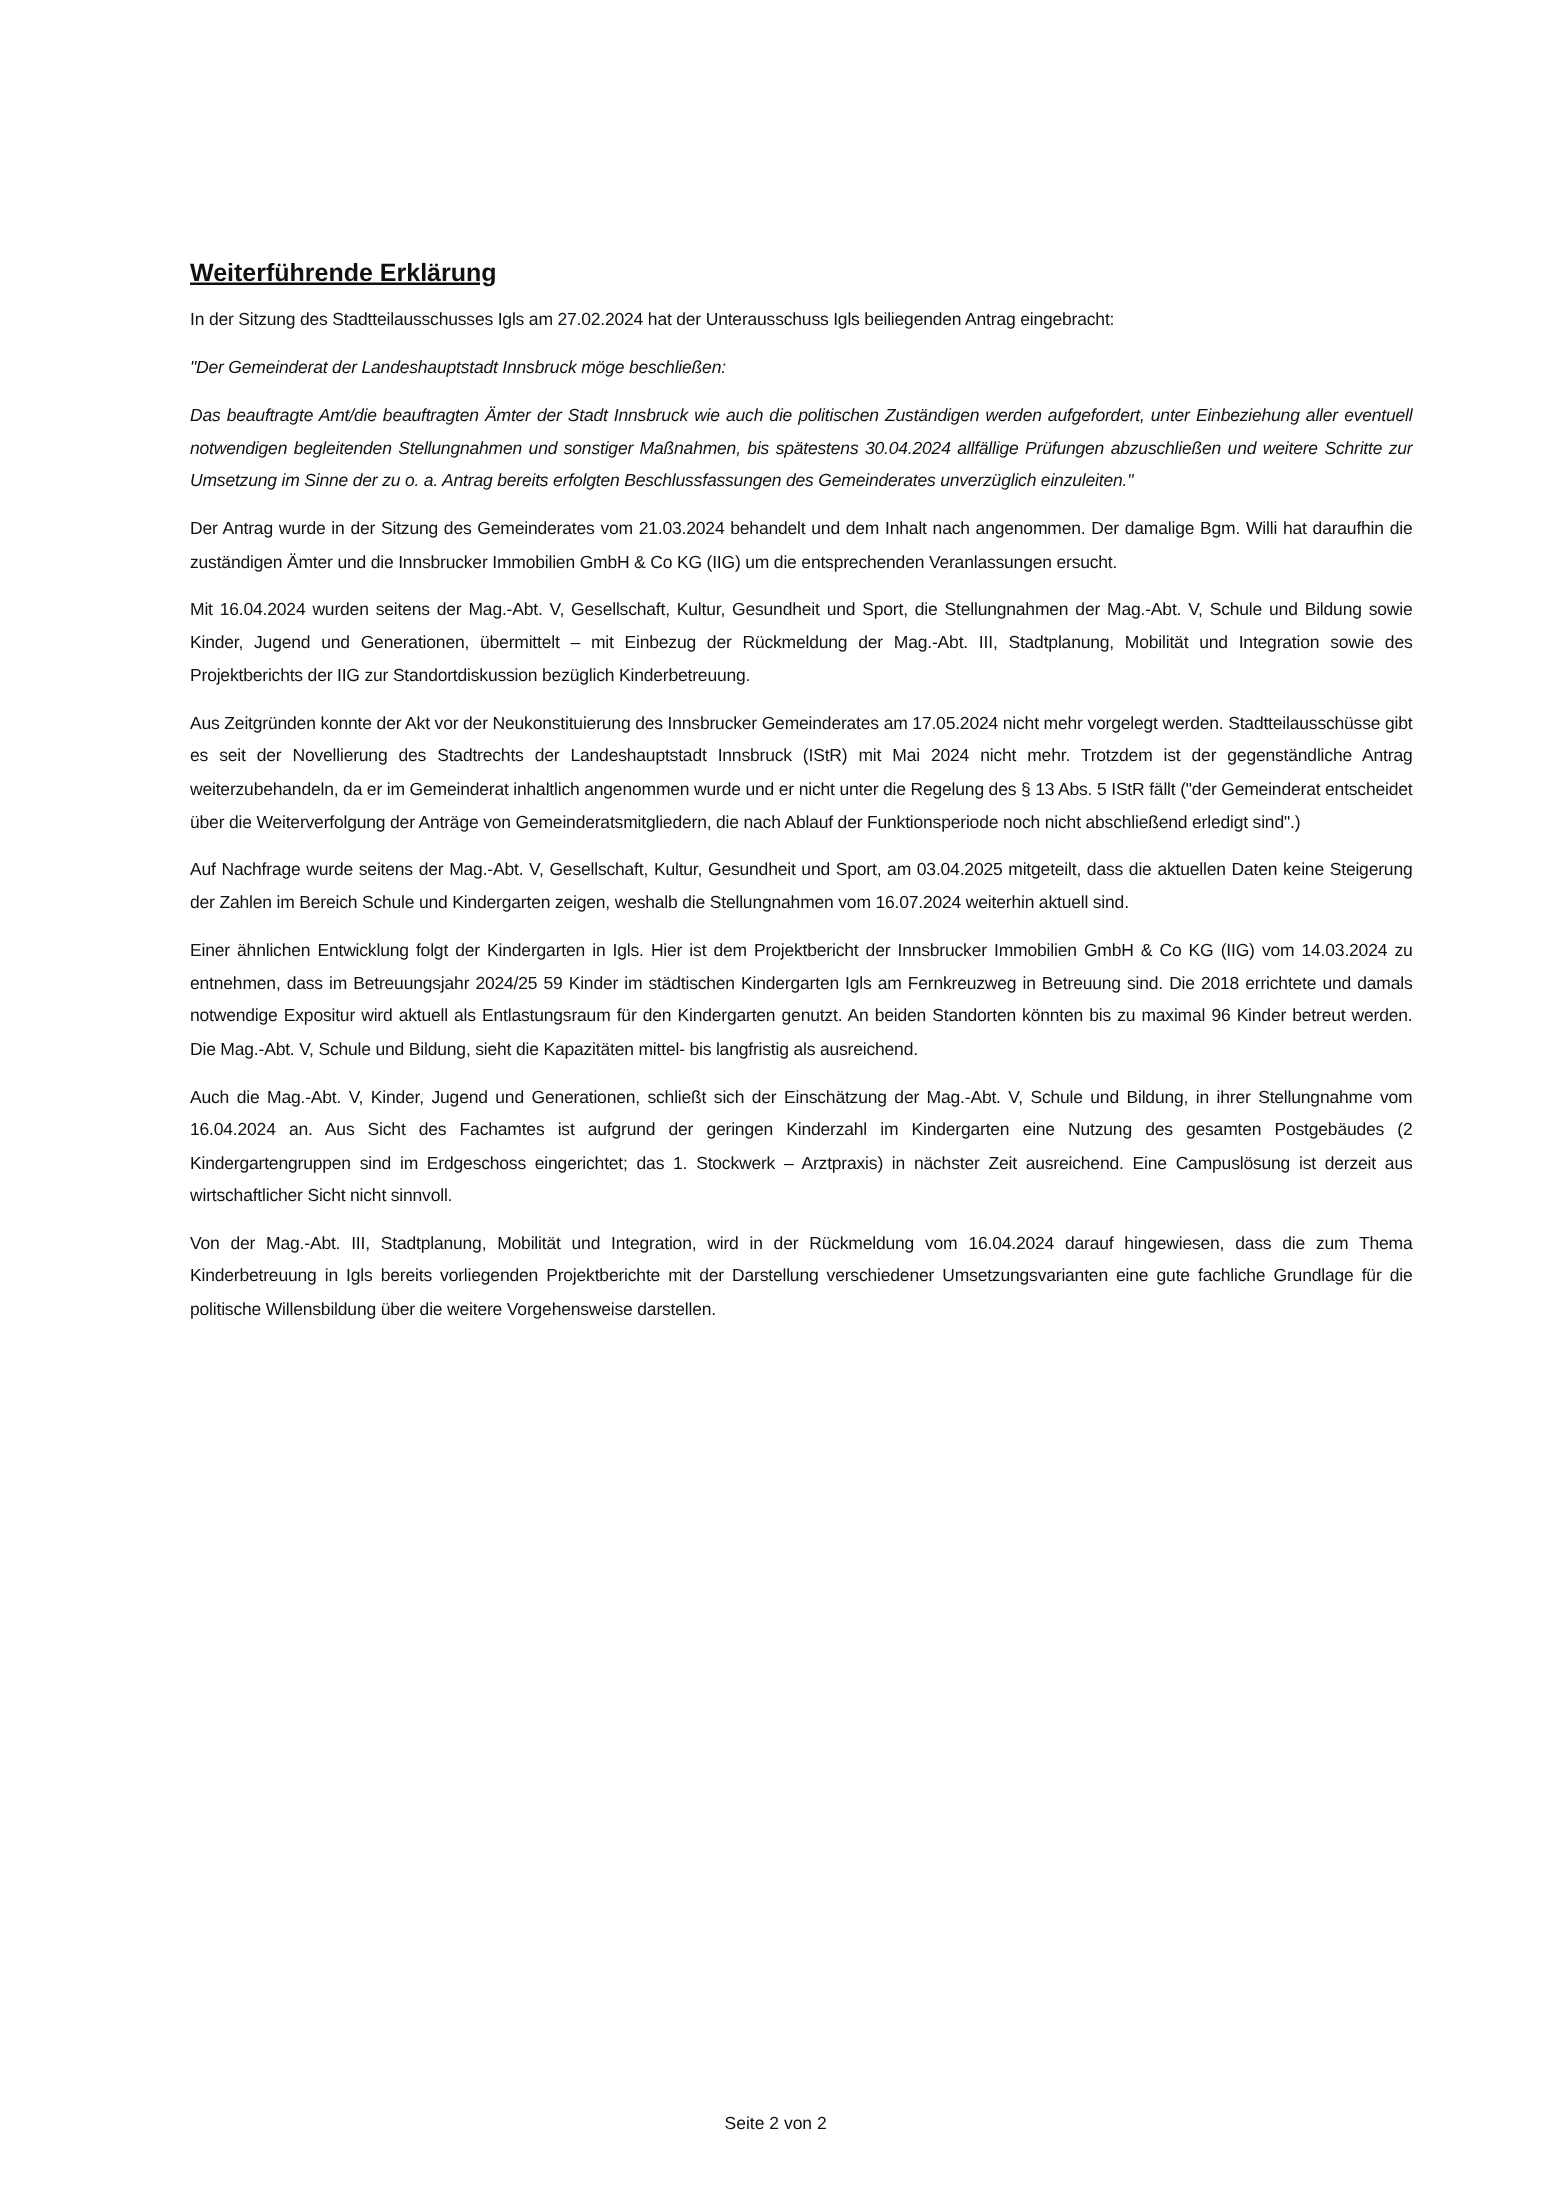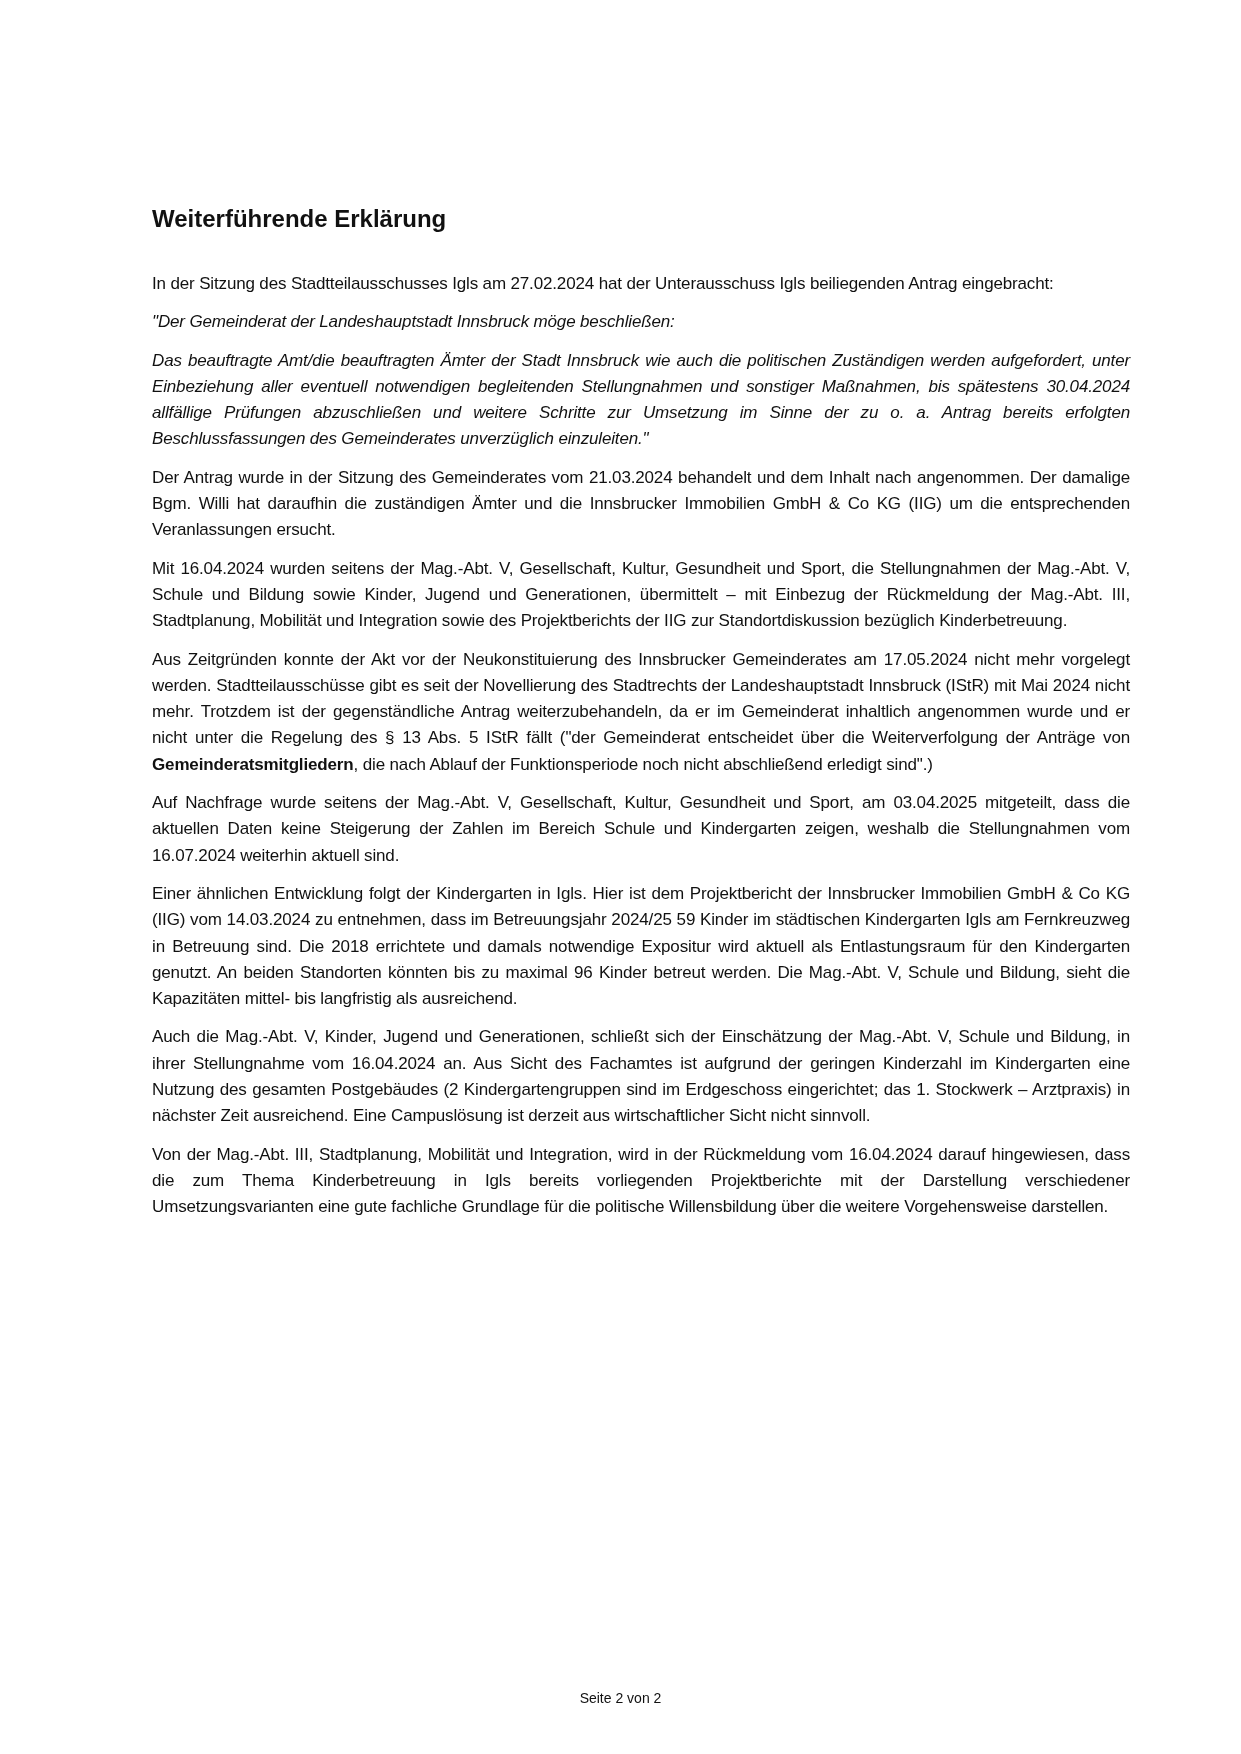--- a/index.html
+++ b/index.html
@@ -16,36 +16,37 @@
       color: #111111;
     }
     .page {
       position: absolute;
       left: 152px;
       top: 206px;
       width: 978px;
     }
     .heading {
       font-weight: bold;
-      font-size: 24px;
+      font-size: 20px;
       line-height: 26px;
-      margin: 0 0 39px 0;
+      margin: 0 0 10px 0;
+      text-decoration: underline;
     }
     .para {
-      font-size: 17px;
+      font-size: 14px;
       line-height: 26.3px;
       text-align: justify;
       margin: 0 0 12px 0;
       letter-spacing: -0.15px;
     }
     .para.italic {
       font-style: italic;
     }
     .bold {
-      font-weight: bold;
+      font-weight: normal;
     }
     .footer {
       position: absolute;
       left: 0;
       width: 100%;
       top: 1689px;
       text-align: center;
       font-size: 14px;
       line-height: 18px;
     }

